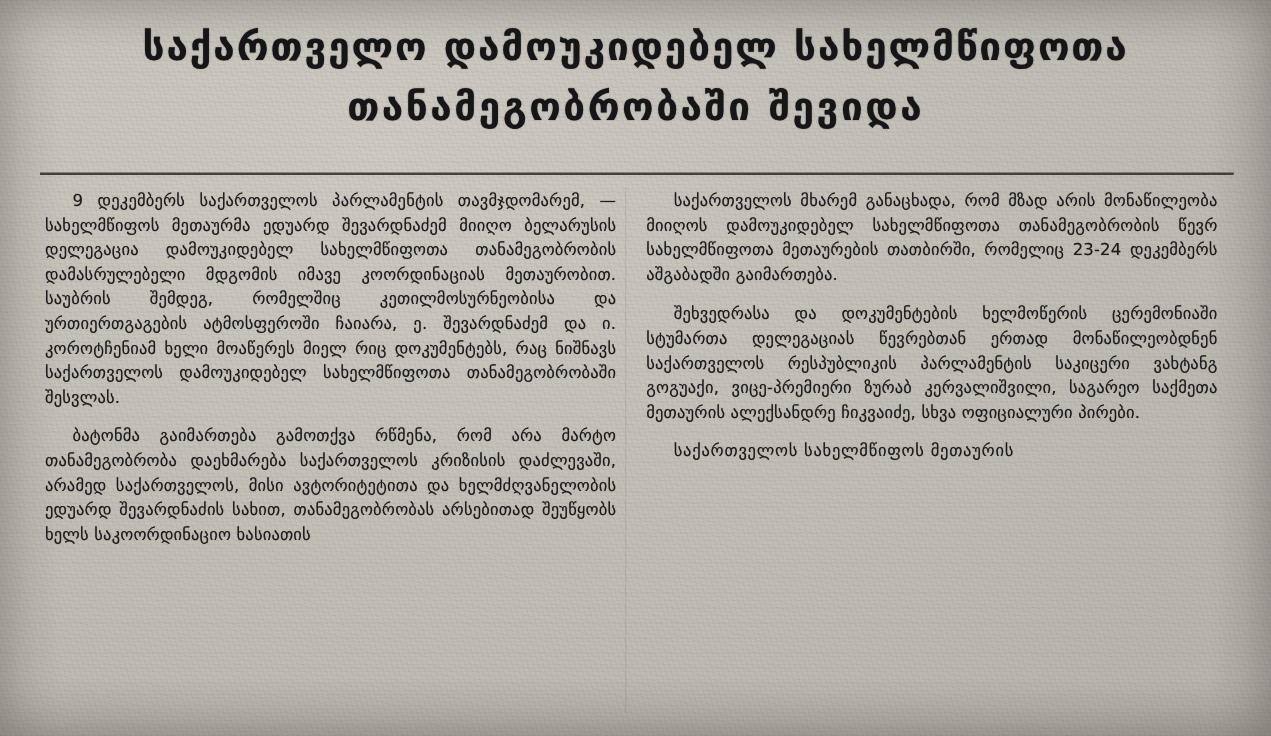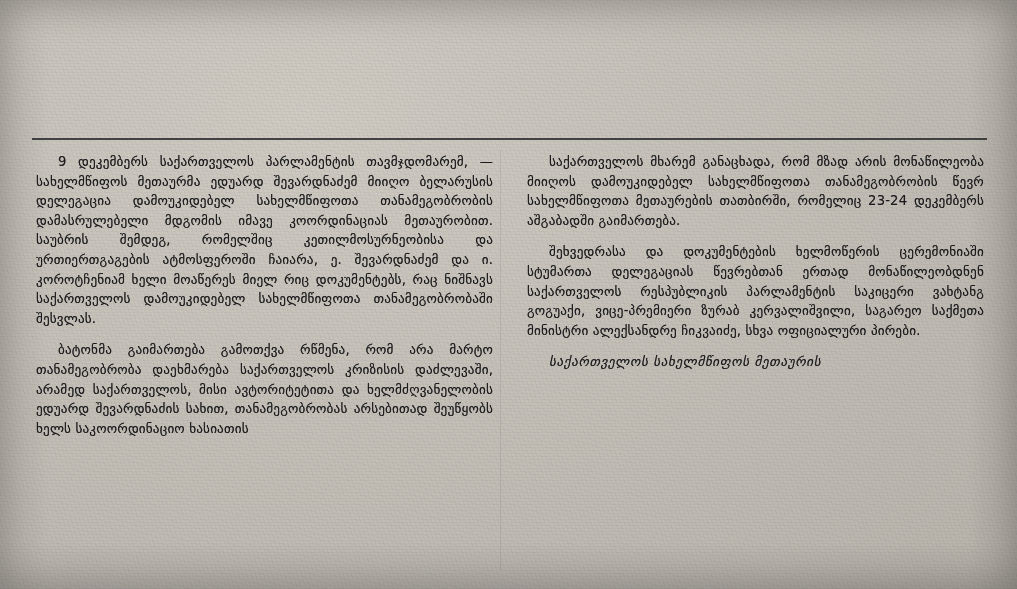--- a/index.html
+++ b/index.html
@@ -69,21 +69,21 @@
     background: #2b2b2e;
     opacity: 0.85;
   }
 
   .columns {
     position: absolute;
     left: 36px;
     top: 152px;
     width: 948px;
     display: flex;
-    gap: 34px;
+    gap: 24px;
   }
   .col {
     width: 457px;
     color: #1b1b1e;
     font-size: 13.2px;
     line-height: 19.6px;
     text-align: justify;
     text-justify: inter-word;
     font-family: "DejaVu Sans", sans-serif;
     letter-spacing: 0.15px;
@@ -93,21 +93,20 @@
     margin: 0 0 12px 0;
     text-indent: 22px;
   }
   .col p.noindent {
     text-indent: 0;
   }
   .signature {
     margin-top: 18px;
     text-indent: 34px;
     letter-spacing: 0.6px;
-    font-style: italic;
   }
   .divider-v {
     position: absolute;
     left: 500px;
     top: 150px;
     width: 1px;
     height: 420px;
     background: rgba(60,58,55,0.10);
   }
   .edge-shadow {
@@ -117,34 +116,38 @@
     box-shadow: inset 0 0 38px rgba(70,66,60,0.35);
   }
 </style>
 </head>
 <body>
 
 <div class="page">
 
   <div class="grain"></div>
 
+  <div class="headline">
+    <span class="line l1">საქართველო დამოუკიდებელ სახელმწიფოთა</span>
+    <span class="line l2">თანამეგობრობაში შევიდა</span>
+  </div>
 
   <div class="rule"></div>
 
   <div class="divider-v"></div>
 
   <div class="columns">
 
     <div class="col">
       <p>9 დეკემბერს საქართველოს პარლამენტის თავმჯდომარემ, — სახელმწიფოს მეთაურმა ედუარდ შევარდნაძემ მიიღო ბელარუსის დელეგაცია დამოუკიდებელ სახელმწიფოთა თანამეგობრობის დამასრულებელი მდგომის იმავე კოორდინაციას მეთაურობით. საუბრის შემდეგ, რომელშიც კეთილმოსურნეობისა და ურთიერთგაგების ატმოსფეროში ჩაიარა, ე. შევარდნაძემ და ი. კოროტჩენიამ ხელი მოაწერეს მიელ რიც დოკუმენტებს, რაც ნიშნავს საქართველოს დამოუკიდებელ სახელმწიფოთა თანამეგობრობაში შესვლას.</p>
       <p>ბატონმა გაიმართება გამოთქვა რწმენა, რომ არა მარტო თანამეგობრობა დაეხმარება საქართველოს კრიზისის დაძლევაში, არამედ საქართველოს, მისი ავტორიტეტითა და ხელმძღვანელობის ედუარდ შევარდნაძის სახით, თანამეგობრობას არსებითად შეუწყობს ხელს საკოორდინაციო ხასიათის</p>
     </div>
 
     <div class="col">
       <p>საქართველოს მხარემ განაცხადა, რომ მზად არის მონაწილეობა მიიღოს დამოუკიდებელ სახელმწიფოთა თანამეგობრობის წევრ სახელმწიფოთა მეთაურების თათბირში, რომელიც 23-24 დეკემბერს აშგაბადში გაიმართება.</p>
-      <p>შეხვედრასა და დოკუმენტების ხელმოწერის ცერემონიაში სტუმართა დელეგაციას წევრებთან ერთად მონაწილეობდნენ საქართველოს რესპუბლიკის პარლამენტის საკიცერი ვახტანგ გოგუაქი, ვიცე-პრემიერი ზურაბ კერვალიშვილი, საგარეო საქმეთა მინისტრი ალექსანდრე ჩიკვაიძე, სხვა ოფიციალური პირები.</p>
+      <p>შეხვედრასა და დოკუმენტების ხელმოწერის ცერემონიაში სტუმართა დელეგაციას წევრებთან ერთად მონაწილეობდნენ საქართველოს რესპუბლიკის პარლამენტის საკიცერი ვახტანგ გოგუაქი, ვიცე-პრემიერი ზურაბ კერვალიშვილი, საგარეო საქმეთა მეთაურის ალექსანდრე ჩიკვაიძე, სხვა ოფიციალური პირები.</p>
       <p class="signature">საქართველოს სახელმწიფოს მეთაურის</p>
     </div>
 
   </div>
 
   <div class="edge-shadow"></div>
 </div>
 
 </body></html>

